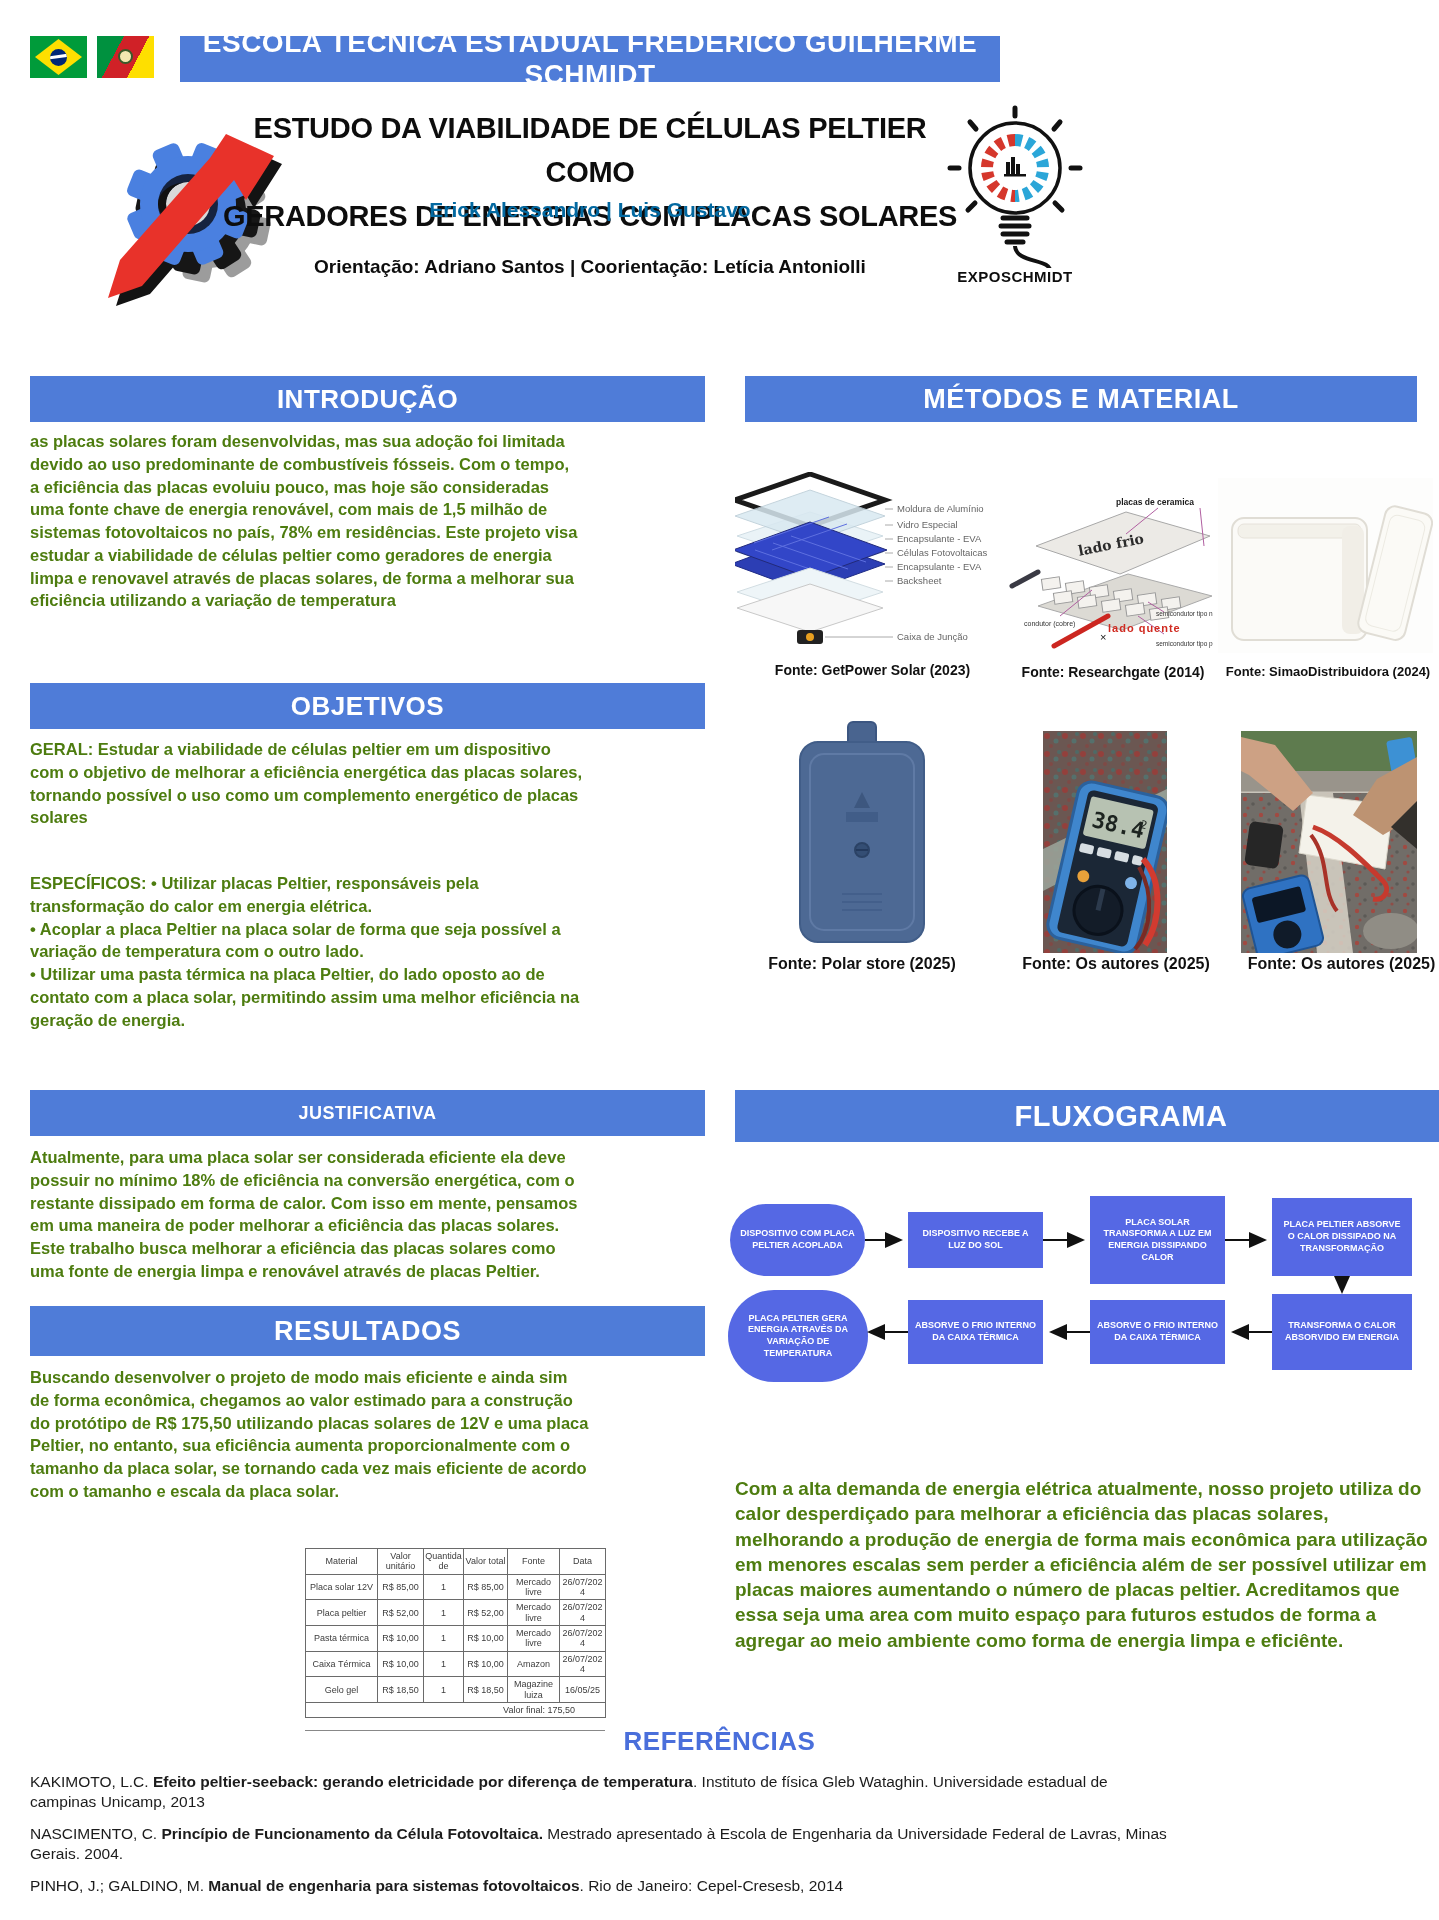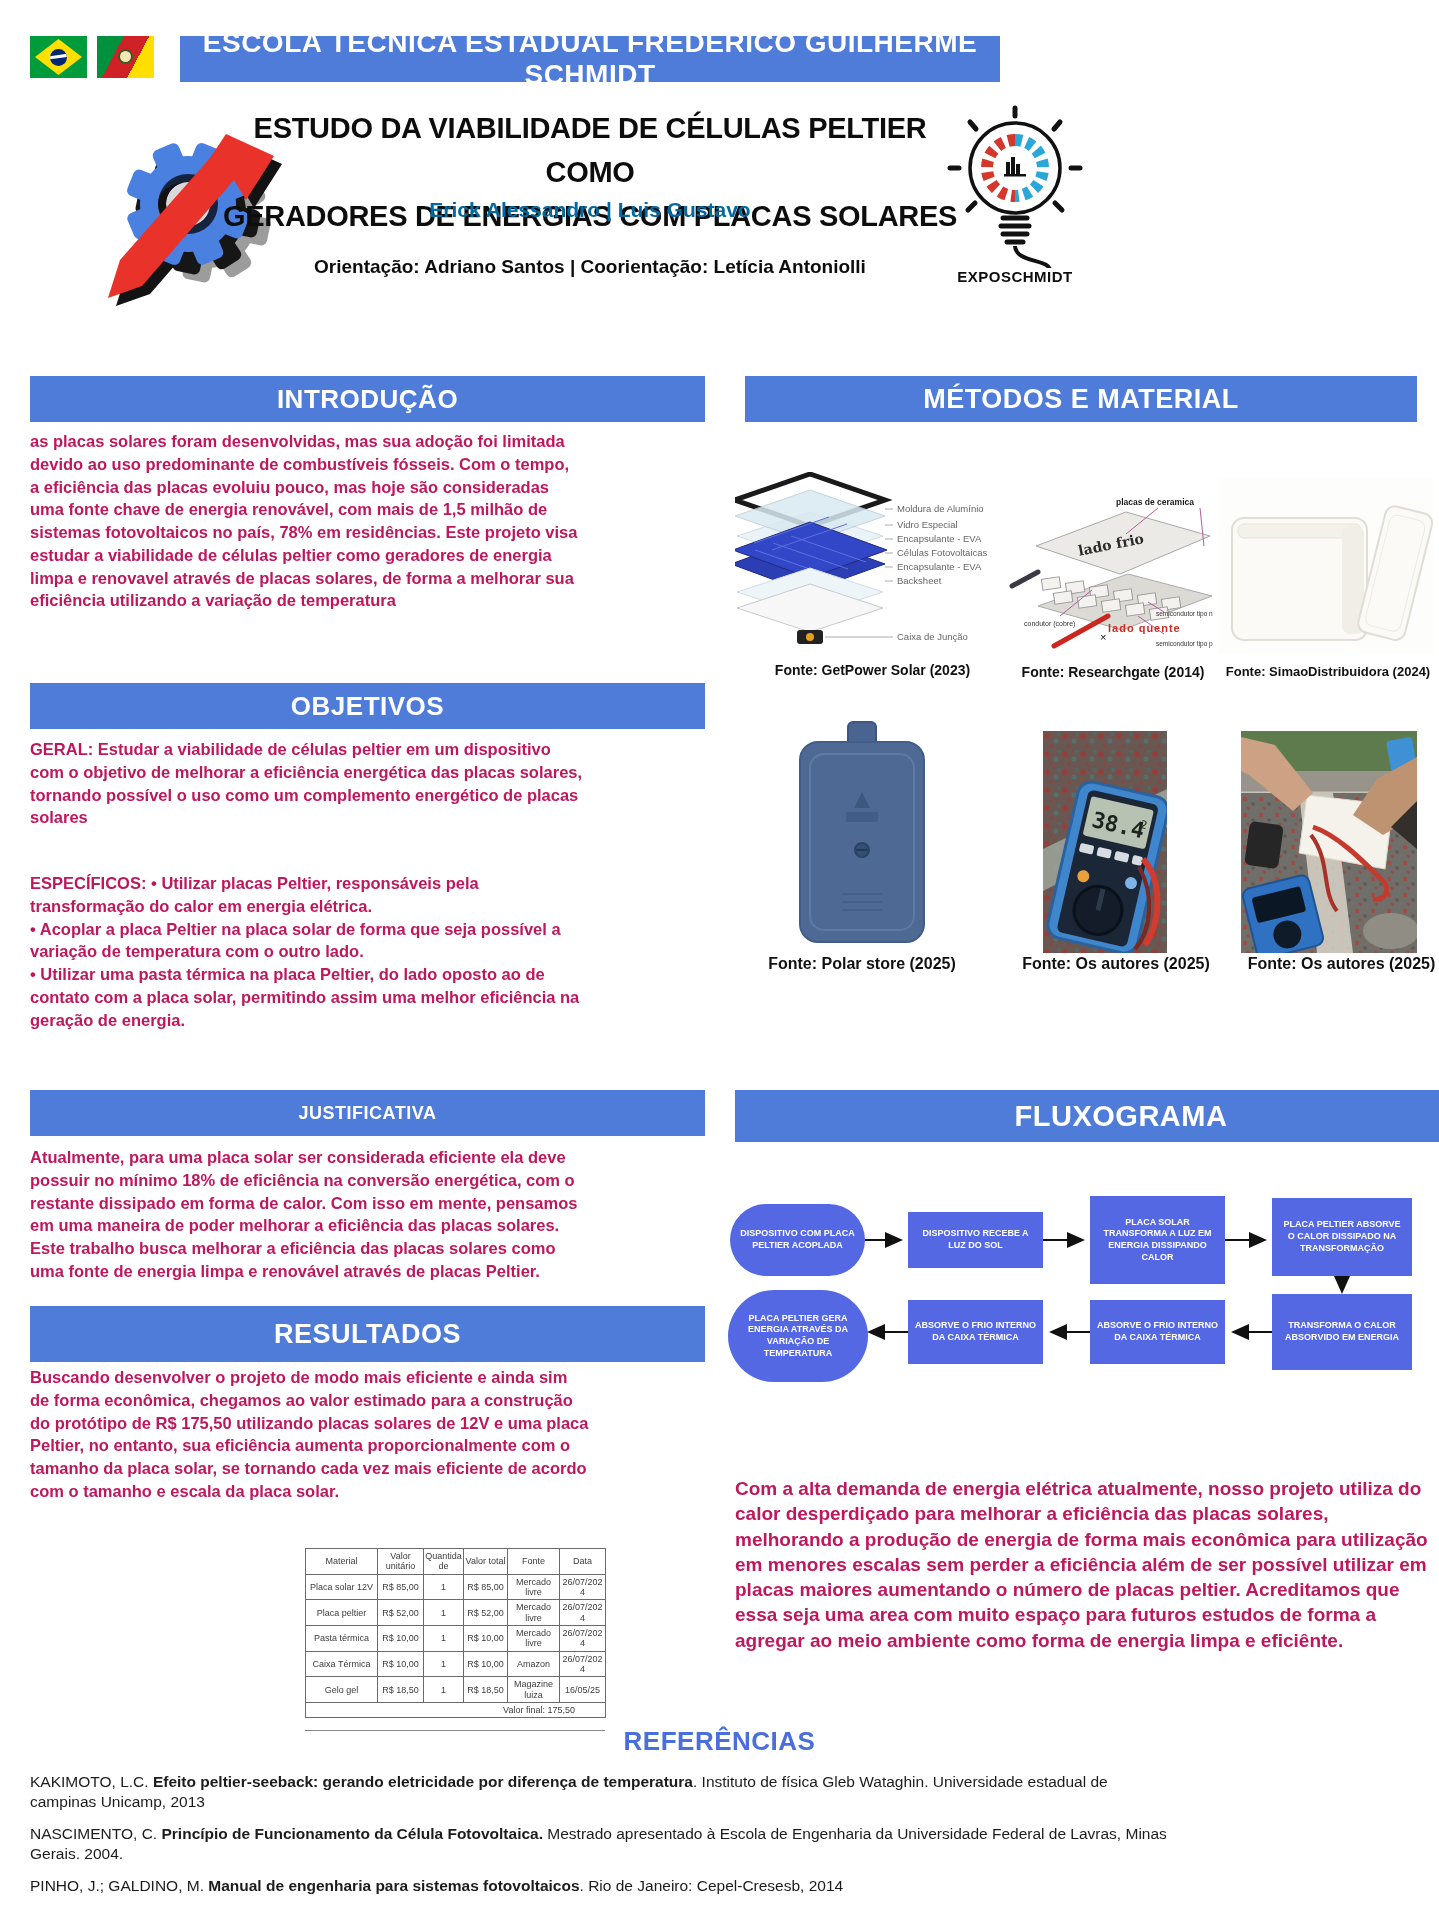--- a/index.html
+++ b/index.html
@@ -2,21 +2,21 @@
 <html><head>
 <meta charset="utf-8">
 <style>
   html,body{margin:0;padding:0;background:#e8e8e8;}
   #poster{position:relative;width:1439px;height:1920px;background:#ffffff;margin:0 auto;
           font-family:"Liberation Sans",sans-serif;overflow:hidden;}
   .abs{position:absolute;}
   .bar{position:absolute;background:#4f7cd8;color:#fff;font-weight:700;
        display:flex;align-items:center;justify-content:center;text-align:center;
        letter-spacing:.5px;}
-  .body-text{position:absolute;font-weight:700;color:#be185d;font-size:16.5px;
+  .body-text{position:absolute;font-weight:700;color:#4d7c0f;font-size:16.5px;
              line-height:1.38;white-space:pre-line;}
   .caption{position:absolute;font-weight:700;color:#111;text-align:center;}
   .flownode{position:absolute;background:#5568e4;color:#fff;font-weight:700;font-size:9px;
             line-height:1.3;display:flex;align-items:center;justify-content:center;
             text-align:center;padding:4px 7px;box-sizing:border-box;}
   .pill{border-radius:36px;}
   .blob{border-radius:52px;}
   
   .flag{position:absolute;width:57px;height:42px;}
   .flag-br{background:#009b3a;}
@@ -140,21 +140,21 @@
   <div class="body-text" style="left:30px;top:872px;width:558px;">ESPECÍFICOS:  • Utilizar placas Peltier, responsáveis pela transformação do calor em energia elétrica.
 • Acoplar a placa Peltier na placa solar de forma que seja possível a variação de temperatura com o outro lado.
 • Utilizar uma pasta térmica na placa Peltier, do lado oposto ao de contato com a placa solar, permitindo assim uma melhor eficiência na geração de energia.</div>
 
   <div class="bar" style="left:30px;top:1090px;width:675px;height:46px;font-size:18px;">
     <span>JUSTIFICATIVA</span>
   </div>
   <div class="body-text" style="left:30px;top:1146px;width:560px;"> Atualmente, para uma placa solar ser considerada eficiente ela deve possuir no mínimo 18% de eficiência na conversão energética, com o restante dissipado em forma de calor. Com isso em mente, pensamos em uma maneira de poder melhorar a eficiência das placas solares.
  Este trabalho busca melhorar a eficiência das placas solares como uma fonte de energia limpa e renovável através de placas Peltier.</div>
 
-  <div class="bar" style="left:30px;top:1306px;width:675px;height:56px;font-size:27px;">
+  <div class="bar" style="left:30px;top:1306px;width:675px;height:50px;font-size:27px;">
     <span>RESULTADOS</span>
   </div>
   <div class="body-text" style="left:30px;top:1366px;width:560px;">Buscando desenvolver o projeto de modo mais eficiente e ainda sim de forma econômica, chegamos ao valor estimado para a construção do protótipo de R$ 175,50 utilizando placas solares de 12V e uma placa Peltier, no entanto, sua eficiência aumenta proporcionalmente com o tamanho da placa solar, se tornando cada vez mais eficiente de acordo com o tamanho e escala da placa solar.</div>
 
   <div class="abs" style="left:305px;top:1548px;">
     <table class="cost-table">
       <colgroup>
           <col style="width:72px">
           <col style="width:46px">
           <col style="width:40px">

